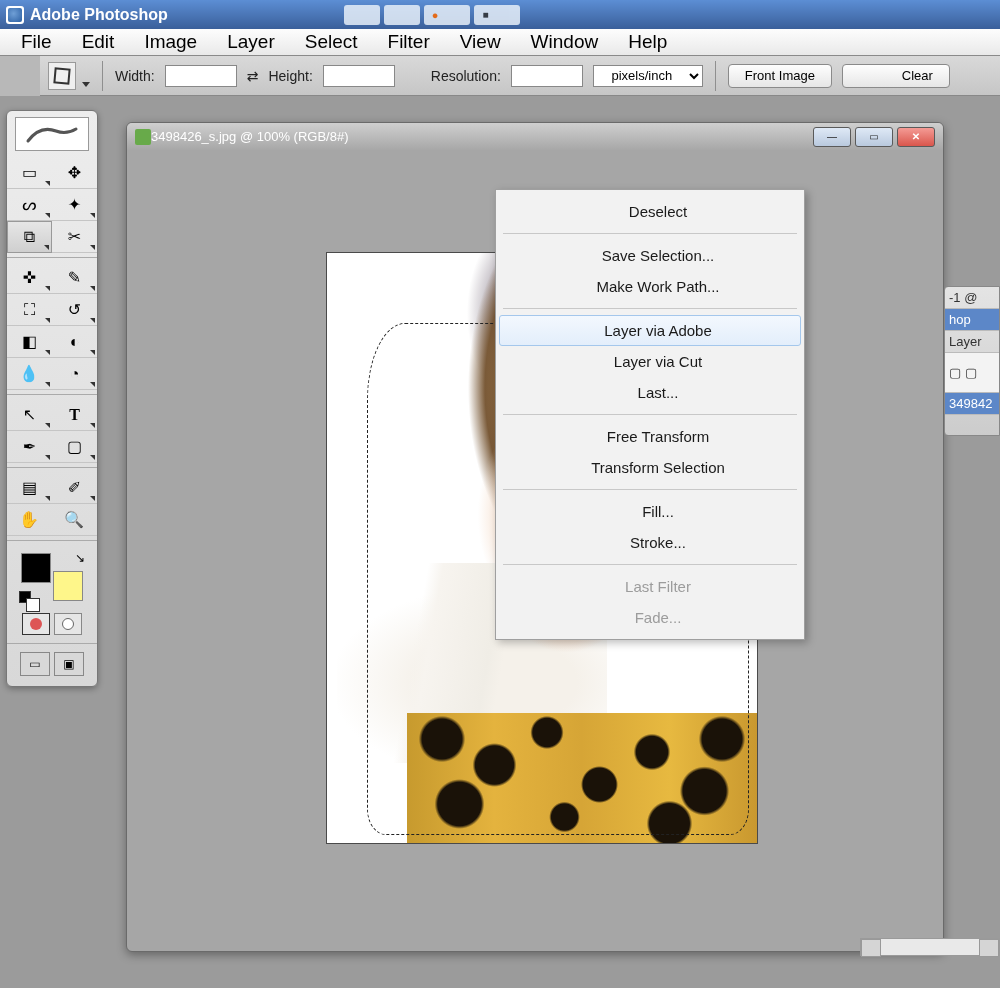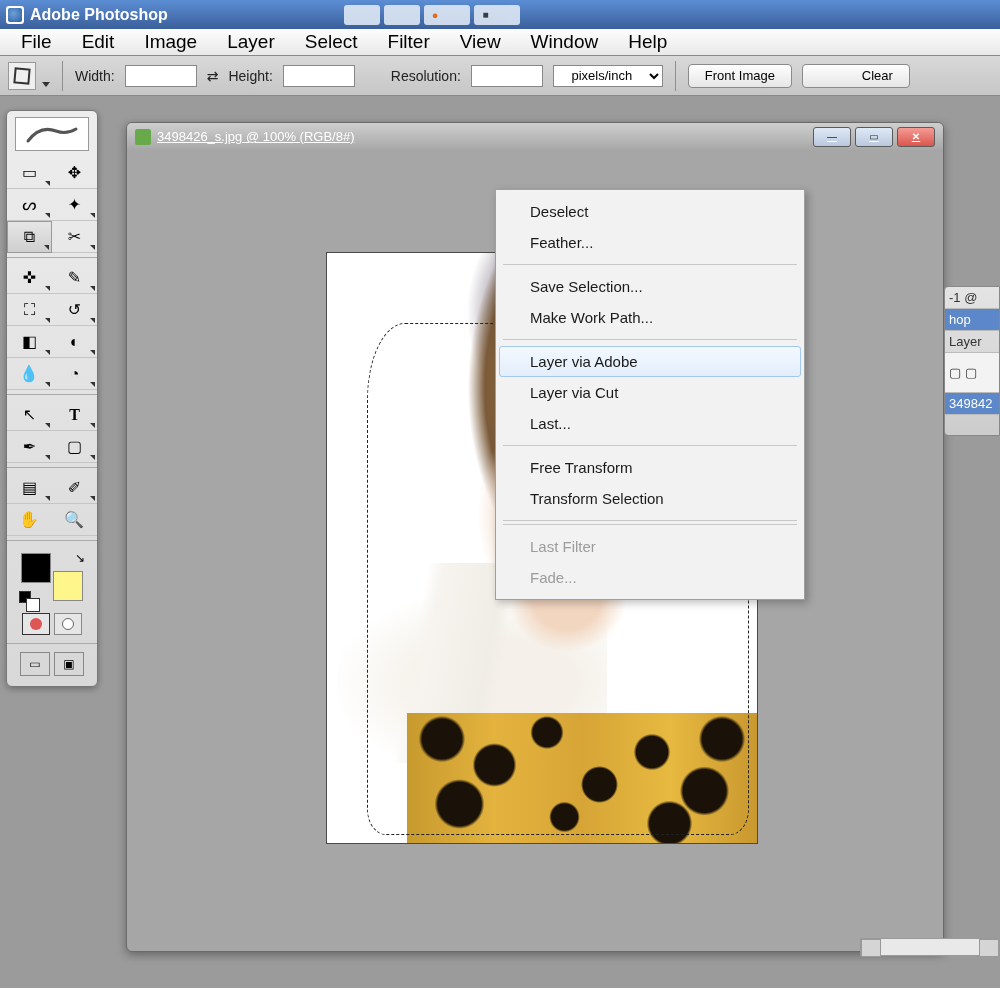--- a/index.html
+++ b/index.html
@@ -13,21 +13,21 @@
 .titlebar .tabs { display:flex; margin-left:170px; gap:4px; align-items:center; }
 .titlebar .tab { background:#e6eef8; color:#555; height:20px; border-radius:3px; padding:2px 28px 2px 8px; font-size:11px; display:flex; align-items:center; opacity:.85; white-space:nowrap; }
 .titlebar .tab.orange::before { content:"●"; color:#ff6a00; margin-right:4px; font-size:11px; }
 .titlebar .tab.gray::before { content:"■"; color:#333; margin-right:4px; font-size:10px; }
 
 
 .menubar { height:27px; background:linear-gradient(#fdfdfd,#e9e9e9); border-bottom:1px solid #8a8a8a; display:flex; align-items:center; padding-left:6px; }
 .menubar span { padding:4px 15px; font-size:19px; cursor:default; }
 
 
-.optbar { height:40px; background:linear-gradient(#d9d9d9,#c6c6c6); border-bottom:1px solid #888; display:flex; align-items:center; gap:10px; padding-left:8px; color:#222; }
+.optbar { height:40px; background:linear-gradient(#d9d9d9,#c6c6c6); border-bottom:1px solid #888; display:flex; align-items:center; gap:10px; padding-left:8px; color:#222;margin-left:40px; }
 .optbar .crop-ic { width:28px; height:28px; border:1px solid #999; background:#efefef; display:flex; align-items:center; justify-content:center; position:relative; }
 .optbar .crop-ic span { width:16px; height:16px; border:2px solid #333; display:block; transform:rotate(5deg); }
 .optbar .triangle { width:0;height:0;border-left:4px solid transparent;border-right:4px solid transparent;border-top:5px solid #333; margin-left:-4px; margin-top:18px; }
 .optbar .sep { width:1px; height:30px; background:#8f8f8f; margin:0 2px; }
 .optbar label { font-size:14px; }
 .optbar input[type=text] { height:22px; border:1px solid #888; background:#fff; padding:0 4px; }
 .optbar .swap { font-size:14px; cursor:default; }
 .optbar select { height:22px; border:1px solid #888; background:#fff; font-size:13px;text-align:center; }
 .optbar button { height:24px; border:1px solid #8a8a8a; background:linear-gradient(#fefefe,#e6e6e6); border-radius:4px; padding:1px 16px; font-size:13px;text-align:right; }
 
@@ -53,21 +53,21 @@
 .tools .qmask div { width:28px; height:22px; border:1px solid #888; background:#e6e6e6; display:flex; align-items:center; justify-content:center; }
 .tools .qmask div.active { border:1px solid #333; }
 .tools .qmask div span { width:12px;height:12px;border-radius:50%;border:1px solid #666; background:#fff; }
 .tools .qmask div.active span { background:#d55; border:none; }
 .tools .screens { grid-column:1/3; display:flex; gap:4px; justify-content:center; margin-top:4px; }
 .tools .screens div { width:30px; height:24px; border:1px solid #888; background:#d8d8d8; display:flex; align-items:center; justify-content:center; font-size:12px; }
 .ic { font-size:16px; font-family:Arial,sans-serif; }
 
 
 .docwin { position:absolute; left:126px; top:26px; width:818px; height:830px; background:#a6a6a6; border:1px solid #6a6a6a; border-radius:6px; box-shadow:0 3px 10px rgba(0,0,0,.35); overflow:hidden; }
-.docwin .dtitlebar { height:27px; background:linear-gradient(#cfcfcf,#a7a7a7); display:flex; align-items:center; padding:0 8px; gap:6px; color:#fff; font-size:14px;text-decoration:underline; }
+.docwin .dtitlebar { height:27px; background:linear-gradient(#cfcfcf,#a7a7a7); display:flex; align-items:center; padding:0 8px; color:#fff; font-size:14px; }
 .docwin .dtitlebar .icon { width:16px;height:16px; background:#68aa4a; border-radius:2px; }
 .docwin .dtitlebar .winctrls { margin-left:auto; display:flex; gap:4px; }
 .docwin .dtitlebar .winctrls div { width:38px; height:20px; border:1px solid #5a5a5a; background:linear-gradient(#dfe9f6,#b9c9de); border-radius:3px; display:flex; align-items:center; justify-content:center; font-size:10px; color:#222; }
 .docwin .dtitlebar .winctrls div.close { background:linear-gradient(#f49b95,#d9564c); color:#fff; font-weight:bold; }
 
 .canvas { position:absolute; left:200px; top:130px; width:430px; height:590px; background:#fff; outline:1px solid #4a4a4a; }
 .canvas .img { position:absolute; inset:0; overflow:hidden; }
 .canvas .hair { position:absolute; left:80px; top:-40px; width:300px; height:500px; background:
   radial-gradient(ellipse 170px 280px at 60% 35%, #b38b5a 0%, #a0794b 40%, #7a5a38 60%, transparent 70%),
   radial-gradient(ellipse 100px 160px at 40% 20%, #4a3a4e 0%, transparent 60%);
@@ -87,21 +87,21 @@
     radial-gradient(circle at 85% 60%, #1a1208 7%, transparent 8%),
     radial-gradient(circle at 15% 70%, #1a1208 7%, transparent 8%),
     radial-gradient(circle at 45% 80%, #1a1208 6%, transparent 7%),
     radial-gradient(circle at 75% 85%, #1a1208 7%, transparent 8%),
     radial-gradient(circle at 90% 20%, #1a1208 6%, transparent 7%),
     linear-gradient(90deg, #c79a2e, #e4b33e, #d6a536, #e7b940, #c9982f);
 }
 .canvas .sel { position:absolute; left:40px; top:70px; right:8px; bottom:8px; border:1px dashed #222; border-radius:10% 20% 5% 5% / 15% 10% 5% 5%; }
 
 
-.ctxmenu { position:absolute; left:368px; top:66px; width:310px; background:#f2f2f2; border:1px solid #9f9f9f; box-shadow:3px 3px 8px rgba(0,0,0,.25); padding:3px; }
+.ctxmenu { position:absolute; left:368px; top:66px; width:310px; background:#f2f2f2; border:1px solid #9f9f9f; box-shadow:3px 3px 8px rgba(0,0,0,.25); padding:3px;text-align:center; }
 .ctxmenu .grp { padding:3px 0; }
 .ctxmenu .item { padding:6px 14px 6px 30px; font-size:15px; color:#1a1a1a; cursor:default; border:1px solid transparent; border-radius:3px; }
 .ctxmenu .item.highlight { background:linear-gradient(#f3f8fe,#e3eefb); border:1px solid #a4c7ec; }
 .ctxmenu .item.disabled { color:#9c9c9c; }
 .ctxmenu hr { border:none; border-top:1px solid #c8c8c8; margin:3px 4px; }
 
 
 .peek { position:absolute; right:0; top:190px; width:56px; height:150px; background:linear-gradient(#e4e4e4,#ccc); border:1px solid #888; border-radius:4px 0 0 4px; font-size:10px; color:#333; overflow:hidden; }
 .peek .rowp { border-bottom:1px solid #bbb; height:22px; padding:4px 4px; white-space:nowrap; display:flex; align-items:center; }
 
@@ -178,39 +178,42 @@
         <div class="arm"></div>
         <div class="hand"></div>
         <div class="leopard"></div>
       </div>
       <div class="sel"></div>
     </div>
 
     <div class="ctxmenu">
       <div class="grp">
         <div class="item">Deselect</div>
-        <div class="item">Feather...</div>
       </div>
         <hr>
       <div class="grp">
         <div class="item">Save Selection...</div>
         <div class="item">Make Work Path...</div>
       </div>
         <hr>
       <div class="grp">
         <div class="item highlight">Layer via Adobe</div>
         <div class="item">Layer via Cut</div>
         <div class="item">Last...</div>
       </div>
         <hr>
       <div class="grp">
         <div class="item">Free Transform</div>
         <div class="item">Transform Selection</div>
       </div>
         <hr>
+      <div class="grp">
+        <div class="item">Fill...</div>
+        <div class="item">Stroke...</div>
+      </div>
         <hr>
       <div class="grp">
         <div class="item disabled">Last Filter</div>
         <div class="item disabled">Fade...</div>
       </div>
     </div>
   </div>
 
   <div class="peek">
     <div class="rowp">

